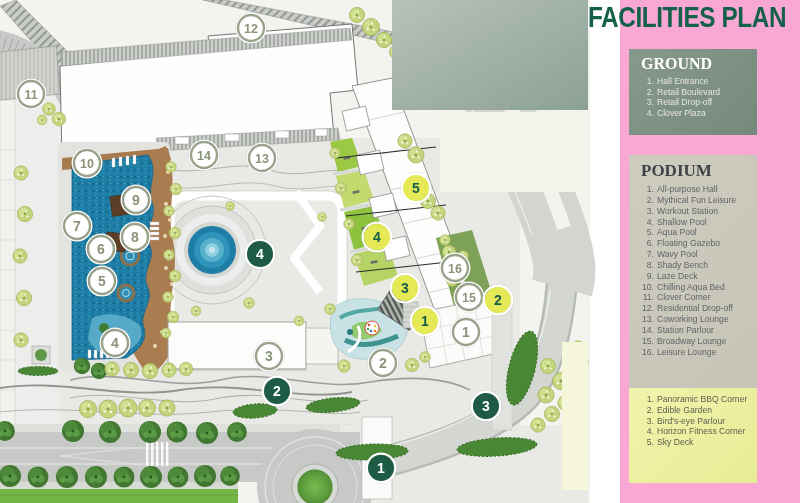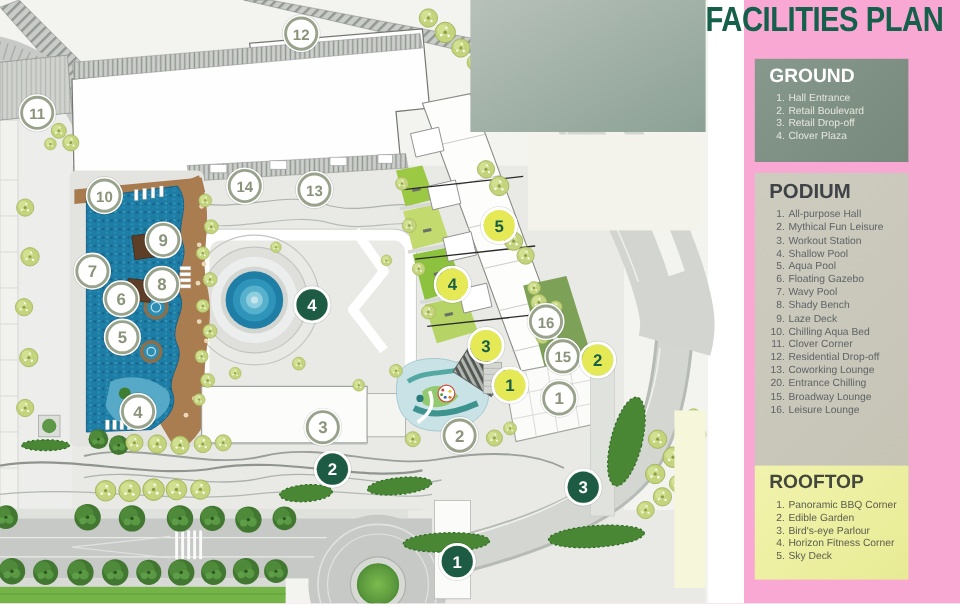--- a/index.html
+++ b/index.html
@@ -4,28 +4,28 @@
 <style>
   html,body{margin:0;padding:0;background:#fff;}
   #stage{position:relative;width:800px;height:503px;background:#f9a8d4;overflow:hidden;
          font-family:"Liberation Sans",sans-serif;}
   #map-svg{position:absolute;left:0;top:0;}
   .page-title{position:absolute;left:588px;top:1px;font-size:29px;font-weight:bold;
               color:#14604B;letter-spacing:-0.5px;white-space:nowrap;
               transform:scaleX(.84);transform-origin:left top;}
   .legend-box{position:absolute;left:629px;width:128px;box-sizing:border-box;
               padding:6px 8px 4px 10px;}
-  .legend-box h2{margin:0 0 3px 2px;font-weight:bold;letter-spacing:0;}
+  .legend-box h2{margin:0 0 3px 2px;font-weight:bold;letter-spacing:0;font-family:Liberation Serif, serif;}
   .legend-box ol{list-style:none;margin:0;padding:0;}
   .legend-box li{display:flex;align-items:baseline;}
   .legend-box .num{width:15px;text-align:right;margin-right:3px;flex:0 0 auto;}
   #box-ground{top:49px;height:86px;background:linear-gradient(135deg,#87998D,#76897C);}
   #box-ground h2{color:#fff;font-size:16px;}
   #box-ground li{font-size:8.6px;line-height:10.6px;color:#E6E6DD;}
-  #box-podium{top:144px;height:286px;background:linear-gradient(135deg,#CDCCBF,#C4C3B4);}
+  #box-podium{top:155px;height:286px;background:linear-gradient(135deg,#CDCCBF,#C4C3B4);}
   #box-podium h2{color:#3E4347;font-size:17px;}
   #box-podium li{font-size:8.6px;line-height:10.85px;color:#606468;}
   #box-rooftop{top:388px;height:95px;background:linear-gradient(135deg,#F1F3AD,#E8EB94);}
   #box-rooftop h2{color:#44483C;font-size:16px;}
   #box-rooftop li{font-size:8.6px;line-height:10.8px;color:#5C604E;}
 </style>
 </head>
 <body>
 
 <div id="stage">
@@ -648,36 +648,35 @@
         </li>
         <li>
           <span class="num">12.</span>
           <span>Residential Drop-off</span>
         </li>
         <li>
           <span class="num">13.</span>
           <span>Coworking Lounge</span>
         </li>
         <li>
-          <span class="num">20.</span>
-          <span>Entrance Chilling</span>
+          <span class="num">14.</span>
+          <span>Station Parlour</span>
         </li>
         <li>
           <span class="num">15.</span>
           <span>Broadway Lounge</span>
         </li>
         <li>
           <span class="num">16.</span>
           <span>Leisure Lounge</span>
         </li>
       </ol>
   </section>
 
   <section class="legend-box" id="box-rooftop">
-    <h2>ROOFTOP</h2>
     <ol>
         <li>
           <span class="num">1.</span>
           <span>Panoramic BBQ Corner</span>
         </li>
         <li>
           <span class="num">2.</span>
           <span>Edible Garden</span>
         </li>
         <li>

